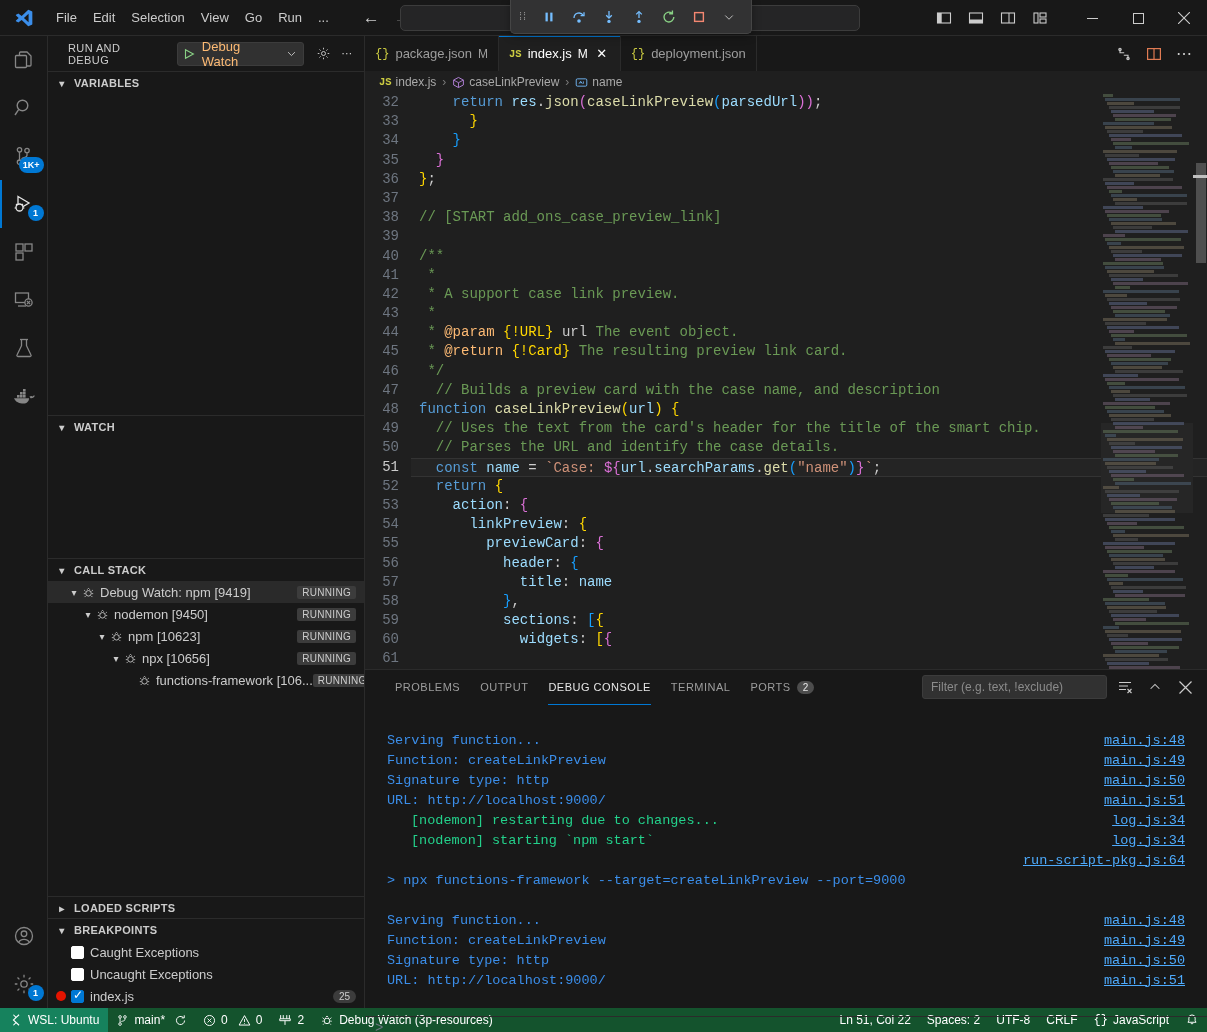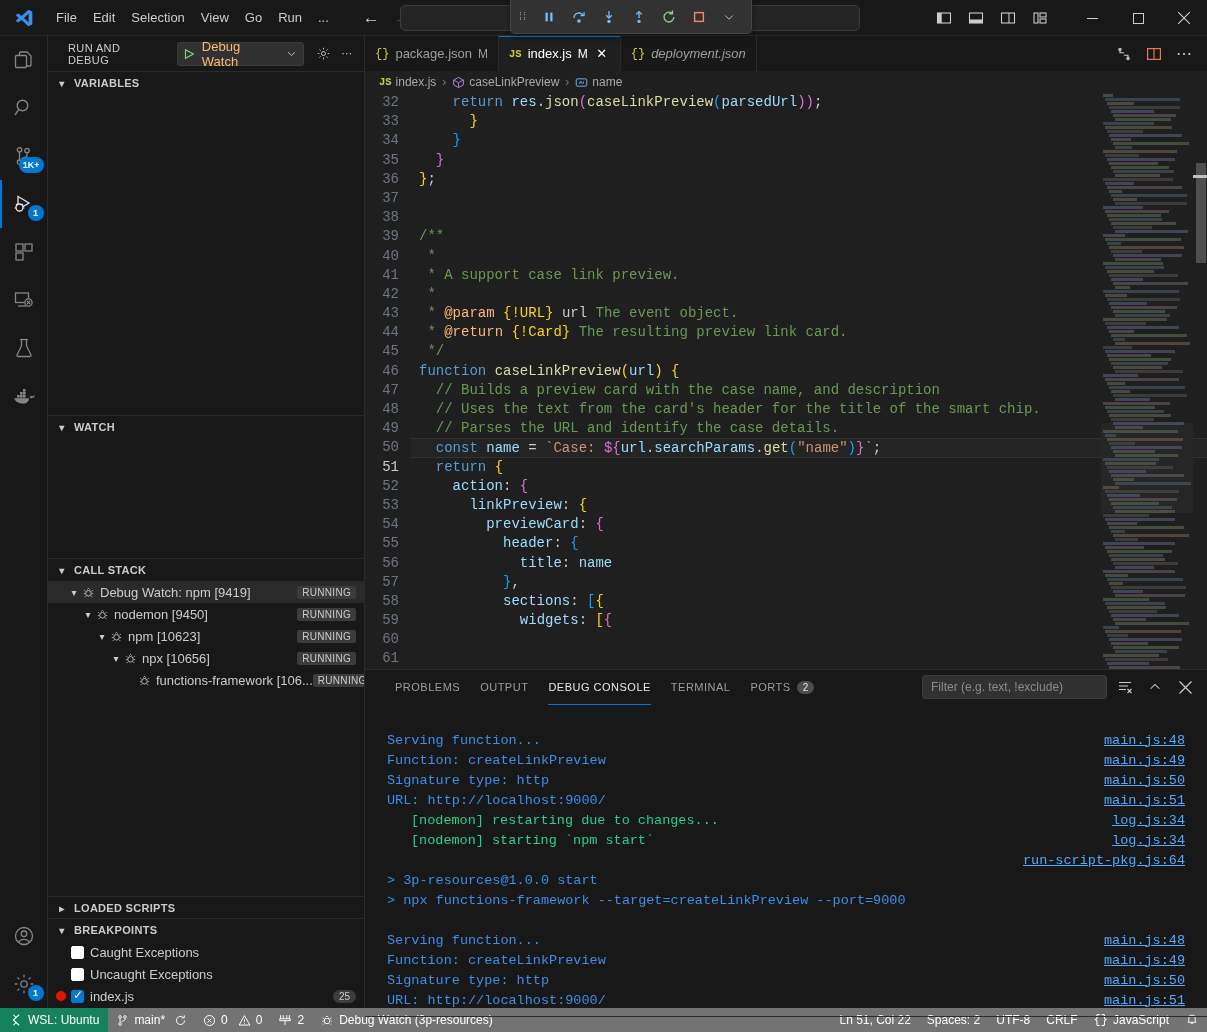--- a/index.html
+++ b/index.html
@@ -134,21 +134,21 @@
   
   .editor-area { flex: 1; display:flex; flex-direction: column; min-width:0; background:#1f1f1f; }
   .tabsbar { height: 35px; flex:0 0 35px; background:#181818; display:flex; align-items:stretch; }
   .tab {
     display:flex; align-items:center; gap: 6px; padding: 0 10px;
     font-size: 13px; color: #9d9d9d; background:#181818;
     border-right: 1px solid #2b2b2b; position:relative; cursor:pointer; max-width: 260px;
   }
   .tab.active { background:#1f1f1f; color:#ffffff; }
   .tab.active::before { content:""; position:absolute; left:0; right:0; top:0; height:1px; background:#0078d4; }
-  .tab.preview .tab-label { font-style: italic; }
+  .tab.preview .tab-label { }
   .tab-ico { font-size: 12px; font-family:"Liberation Mono", monospace; }
   .tab-ico.json { color:#cbcb41; }
   .tab-ico.js { color:#cbcb41; font-weight:700; font-size: 10.5px; }
   .tab-dirty { font-size: 12px; }
   .tab-close { font-size: 13px; width: 16px; text-align:center; }
   .tabs-actions { margin-left:auto; display:flex; align-items:center; gap:4px; padding-right:10px; }
   .ta-btn { width:26px; height:26px; display:flex; align-items:center; justify-content:center; border-radius:4px; color:#cccccc; }
 
   .breadcrumbs {
     height: 22px; flex:0 0 22px; display:flex; align-items:center;
@@ -223,21 +223,21 @@
     margin-left:auto; color:#4daafc; text-decoration: underline; font-size: 13.5px; cursor:pointer;
   }
   .c-blue  { color:#3b8eea; }
   .c-green { color:#23d18b;margin-left:24px; }
   .cons-prompt { position:absolute; left: 0; bottom: 0; height: 24px; width: 100%;
      display:flex; align-items:center; gap:6px; padding-left: 10px; border-top:1px solid #2b2b2b; }
   .prompt-arrow { color:#6e7681; font-size: 14px; font-family:"Liberation Mono", monospace; }
 
   
   .statusbar {
-    height: 24px; flex: 0 0 24px; background:#737373; color:#ffffff;
+    height: 24px; flex: 0 0 24px; background:#14532d; color:#ffffff;
     display:flex; align-items:flex-start; font-size: 12px; padding: 0 0 0 0;
   }
   .sb-item { display:flex; align-items:center; gap:5px; padding: 0 8px; height:24px; cursor:pointer; white-space:nowrap; }
   .sb-remote { background:#16825d; padding: 0 9px; }
   .sb-right { margin-left:auto; display:flex; align-items:center; }
   svg { display:block; }
 </style>
 </head>
 <body>
 
@@ -679,30 +679,31 @@
                 <div class="ln">60</div>
                 <div class="ln">61</div>
               </div>
             <div class="codecol">
                 <div class="cline"><span class="t-pl">    </span><span class="t-key">return</span><span class="t-var"> res</span><span class="t-pl">.</span><span class="t-fn">json</span><span class="t-b2">(</span><span class="t-fn">caseLinkPreview</span><span class="t-b3">(</span><span class="t-var">parsedUrl</span><span class="t-b2">))</span><span class="t-pl">;</span></div>
                 <div class="cline"><span class="t-pl">      </span><span class="t-b1">}</span></div>
                 <div class="cline"><span class="t-pl">    </span><span class="t-b3">}</span></div>
                 <div class="cline"><span class="t-pl">  </span><span class="t-b2">}</span></div>
                 <div class="cline"><span class="t-b1">}</span><span class="t-pl">;</span></div>
                 <div class="cline">&nbsp;</div>
+                <div class="cline"><span class="t-com">// [START add_ons_case_preview_link]</span></div>
                 <div class="cline">&nbsp;</div>
                 <div class="cline"><span class="t-com">/**</span></div>
                 <div class="cline"><span class="t-com"> *</span></div>
                 <div class="cline"><span class="t-com"> * A support case link preview.</span></div>
                 <div class="cline"><span class="t-com"> *</span></div>
                 <div class="cline"><span class="t-com"> * </span><span class="t-jsdoc-t">@param</span><span class="t-com"> </span><span class="t-jsdoc-ty">{!URL}</span><span class="t-com"> </span><span class="t-pl">url</span><span class="t-com"> The event object.</span></div>
                 <div class="cline"><span class="t-com"> * </span><span class="t-jsdoc-t">@return</span><span class="t-com"> </span><span class="t-jsdoc-ty">{!Card}</span><span class="t-com"> The resulting preview link card.</span></div>
                 <div class="cline"><span class="t-com"> */</span></div>
+                <div class="cline"><span class="t-com">  // Builds a preview card with the case name, and description</span></div>
                 <div class="cline"><span class="t-key">function</span><span class="t-pl"> </span><span class="t-fn">caseLinkPreview</span><span class="t-b1">(</span><span class="t-var">url</span><span class="t-b1">)</span><span class="t-pl"> </span><span class="t-b1">{</span></div>
-                <div class="cline"><span class="t-com">  // Builds a preview card with the case name, and description</span></div>
                 <div class="cline"><span class="t-com">  // Uses the text from the card's header for the title of the smart chip.</span></div>
                 <div class="cline"><span class="t-com">  // Parses the URL and identify the case details.</span></div>
                 <div class="cline cur"><span class="t-pl">  </span><span class="t-key">const</span><span class="t-pl"> </span><span class="t-var">name</span><span class="t-pl"> = </span><span class="t-str">`Case: </span><span class="t-b2">${</span><span class="t-var">url</span><span class="t-pl">.</span><span class="t-var">searchParams</span><span class="t-pl">.</span><span class="t-fn">get</span><span class="t-b3">(</span><span class="t-str">"name"</span><span class="t-b3">)</span><span class="t-b2">}</span><span class="t-str">`</span><span class="t-pl">;</span></div>
                 <div class="cline"><span class="t-pl">  </span><span class="t-key">return</span><span class="t-pl"> </span><span class="t-b1">{</span></div>
                 <div class="cline"><span class="t-pl">    </span><span class="t-prop">action</span><span class="t-pl">: </span><span class="t-b2">{</span></div>
                 <div class="cline"><span class="t-pl">      </span><span class="t-prop">linkPreview</span><span class="t-pl">: </span><span class="t-b1">{</span></div>
                 <div class="cline"><span class="t-pl">        </span><span class="t-prop">previewCard</span><span class="t-pl">: </span><span class="t-b2">{</span></div>
                 <div class="cline"><span class="t-pl">          </span><span class="t-prop">header</span><span class="t-pl">: </span><span class="t-b3">{</span></div>
                 <div class="cline"><span class="t-pl">            </span><span class="t-prop">title</span><span class="t-pl">: </span><span class="t-var">name</span></div>
                 <div class="cline"><span class="t-pl">          </span><span class="t-b3">}</span><span class="t-pl">,</span></div>
@@ -931,23 +932,20 @@
               </div>
               <div class="cons-row">
                 <span class="cons-text c-green">[nodemon] starting `npm start`</span>
                 <span class="cons-link">log.js:34</span>
               </div>
               <div class="cons-row">
                 <span class="cons-text c-blue"></span>
                 <span class="cons-link">run-script-pkg.js:64</span>
               </div>
               <div class="cons-row">
-                <span class="cons-text c-blue">&gt; 3p-resources@1.0.0 start</span>
-              </div>
-              <div class="cons-row">
                 <span class="cons-text c-blue">&gt; npx functions-framework --target=createLinkPreview --port=9000</span>
               </div>
               <div class="cons-row">
                 <span class="cons-text c-blue"></span>
               </div>
               <div class="cons-row">
                 <span class="cons-text c-blue">Serving function...</span>
                 <span class="cons-link">main.js:48</span>
               </div>
               <div class="cons-row">

